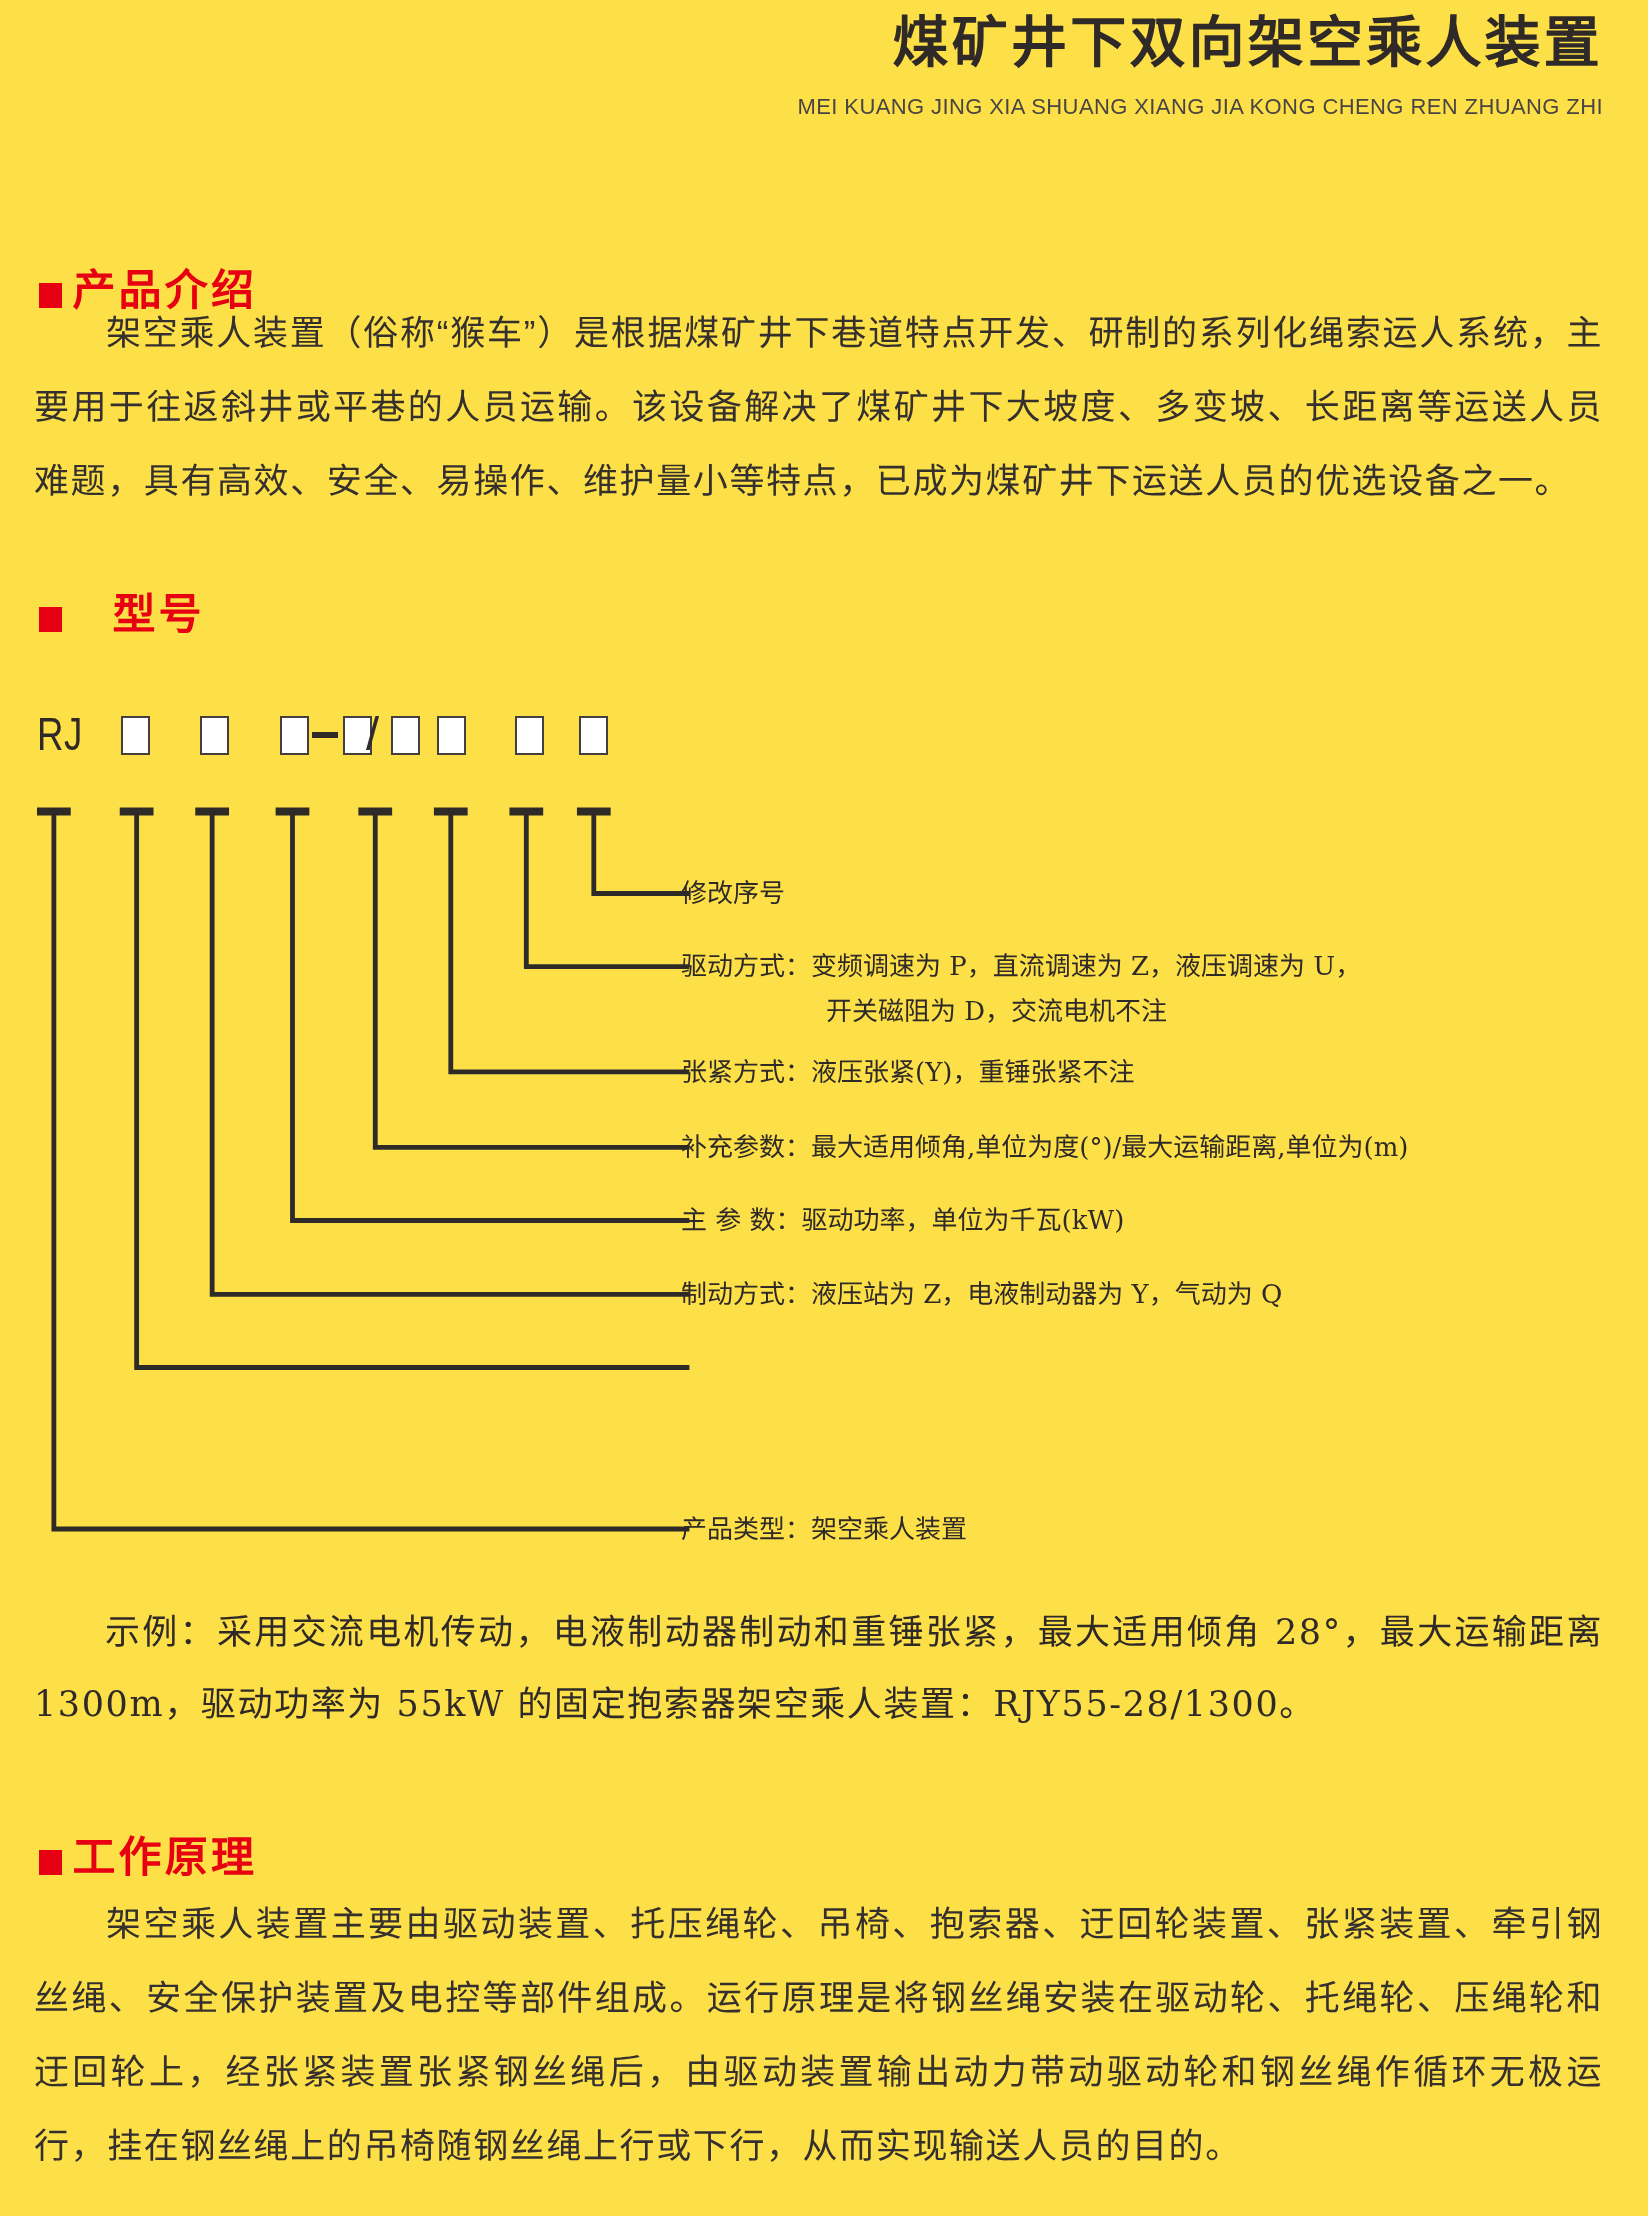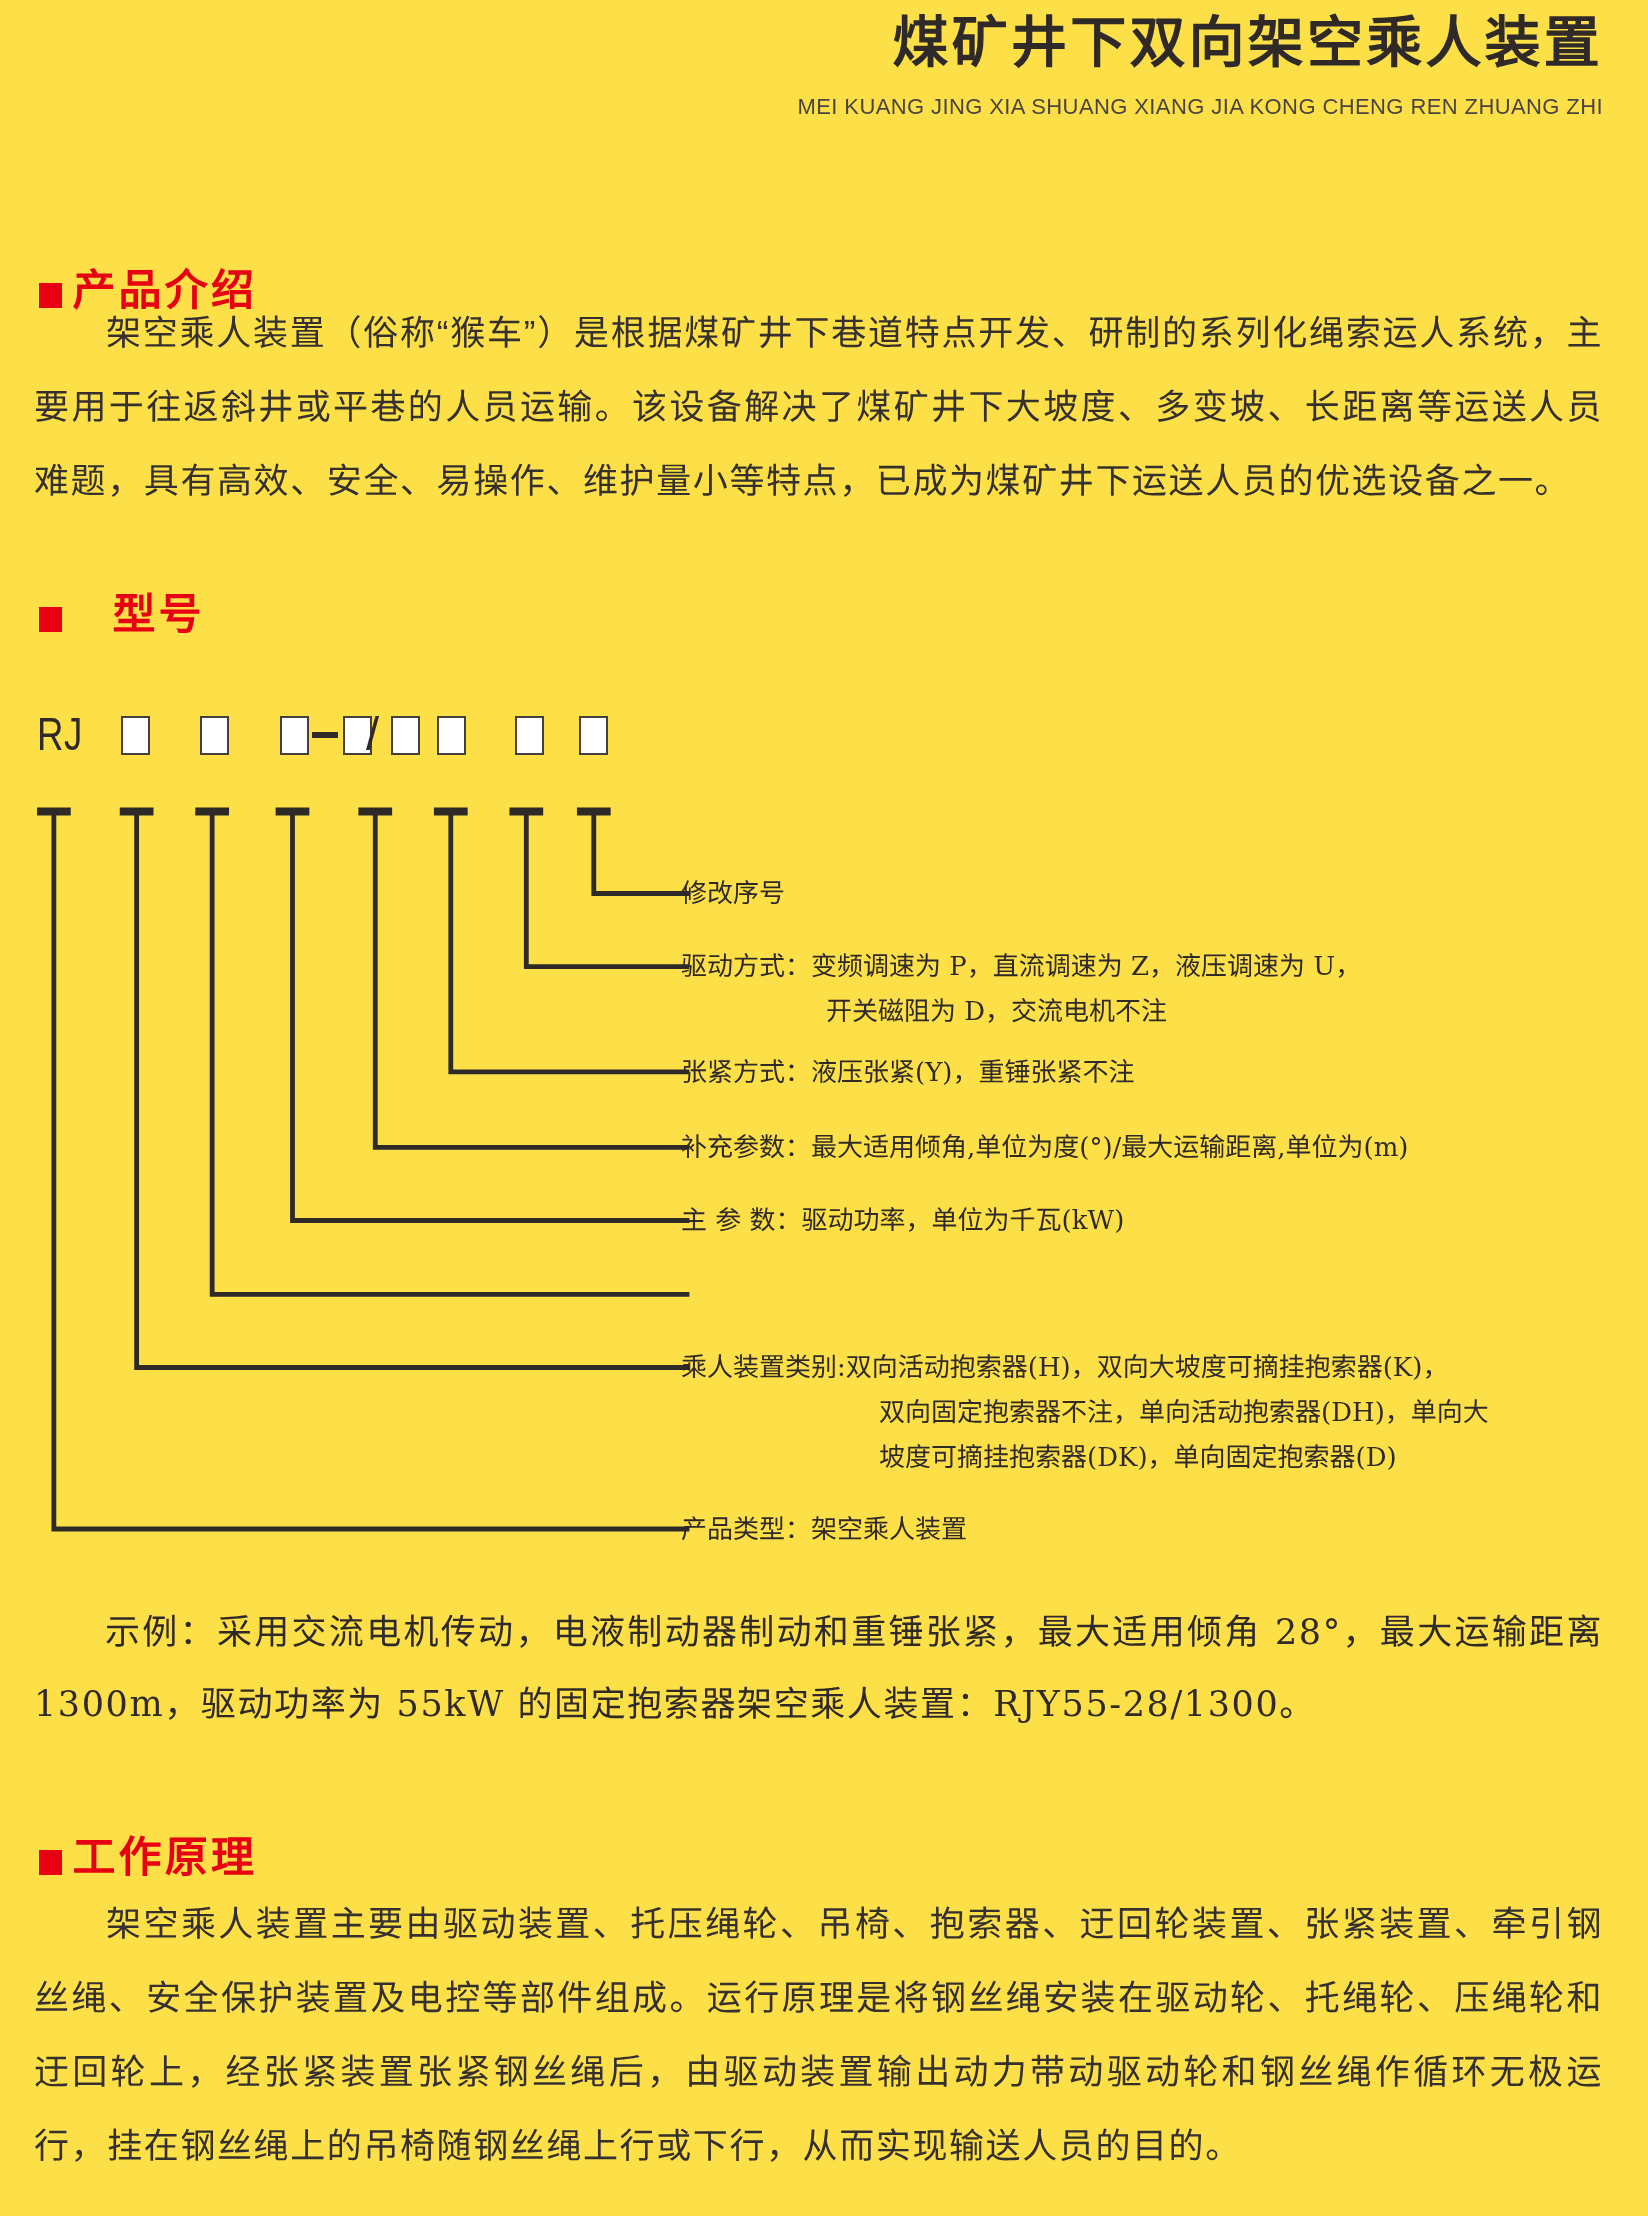--- a/index.html
+++ b/index.html
@@ -134,24 +134,22 @@
   </div>
   <div class="legend-label" style="top:1050px;">
     <div>张紧方式：液压张紧(Y)，重锤张紧不注</div>
   </div>
   <div class="legend-label" style="top:1125px;">
     <div>补充参数：最大适用倾角,单位为度(°)/最大运输距离,单位为(m)</div>
   </div>
   <div class="legend-label" style="top:1198px;">
     <div>主 参 数：驱动功率，单位为千瓦(kW)</div>
   </div>
-  <div class="legend-label" style="top:1345px;">
-    <div>乘人装置类别:双向活动抱索器(H)，双向大坡度可摘挂抱索器(K)，</div>
-    <div class="wrap-type">双向固定抱索器不注，单向活动抱索器(DH)，单向大</div>
-    <div class="wrap-type">坡度可摘挂抱索器(DK)，单向固定抱索器(D)</div>
+  <div class="legend-label" style="top:1272px;">
+    <div>制动方式：液压站为 Z，电液制动器为 Y，气动为 Q</div>
   </div>
   <div class="legend-label" style="top:1507px;">
     <div>产品类型：架空乘人装置</div>
   </div>
 
   <div class="example-par">示例：采用交流电机传动，电液制动器制动和重锤张紧，最大适用倾角 28°，最大运输距离 1300m，驱动功率为 55kW 的固定抱索器架空乘人装置：RJY55-28/1300。</div>
 
   <div class="sec-heading" style="top:1834px;">
     <span class="sec-bullet"></span>
     <span class="sec-heading-text">工作原理</span>

